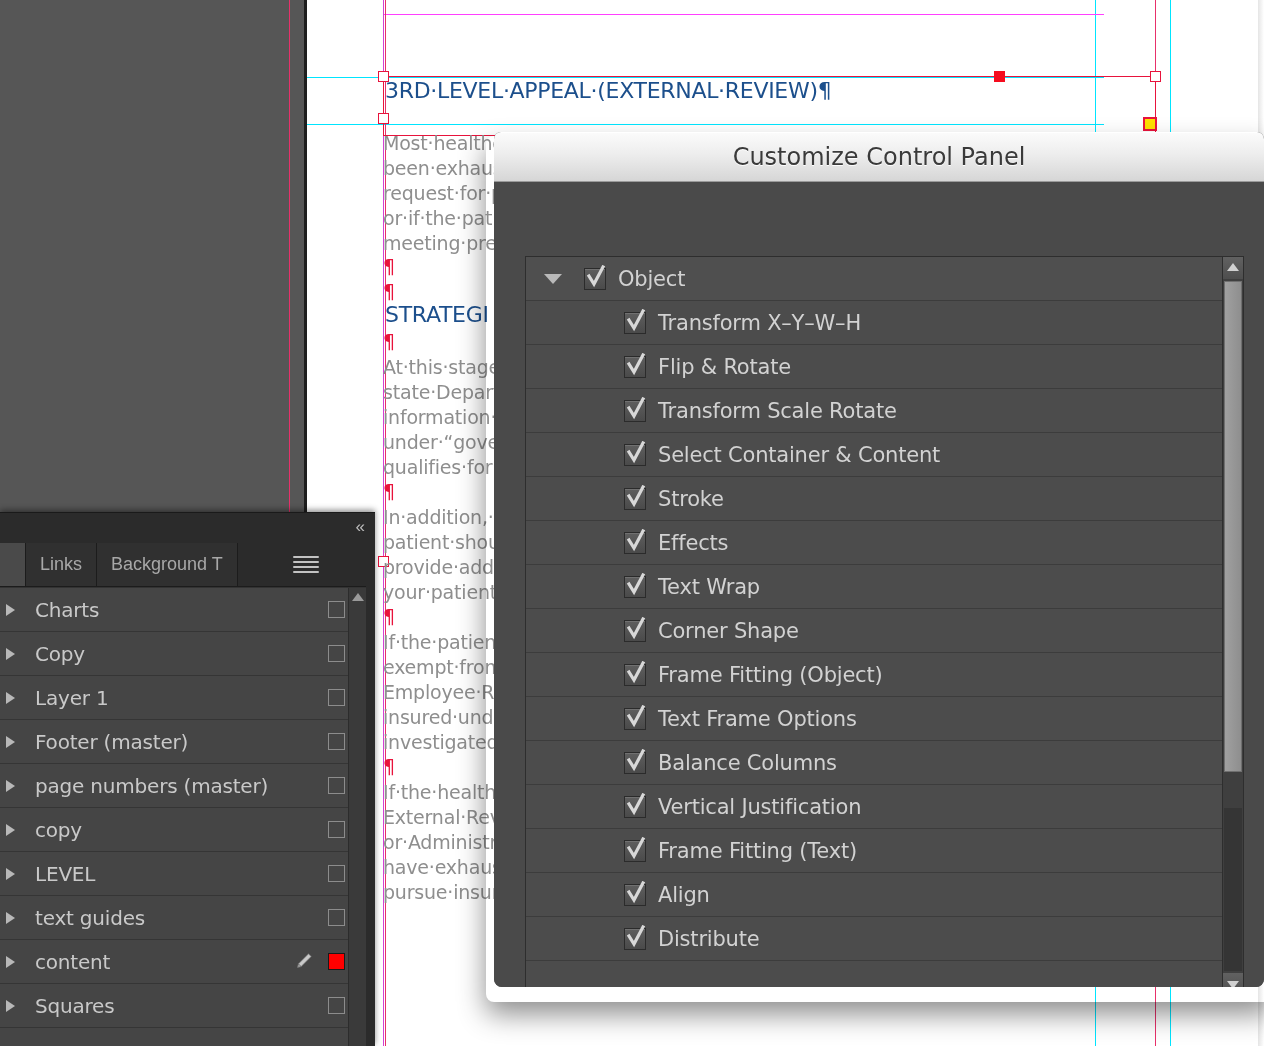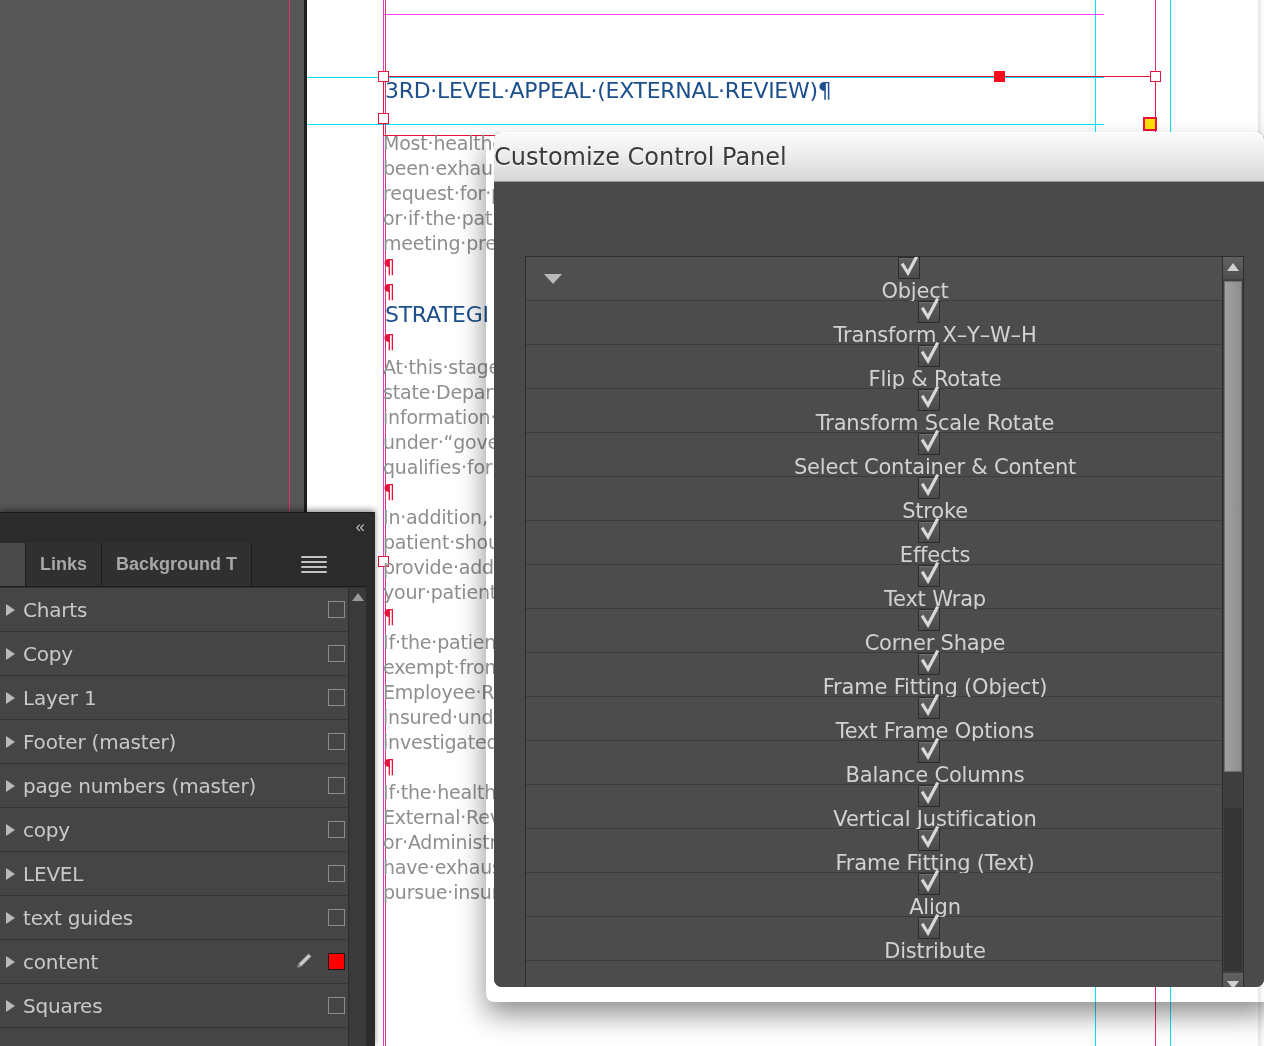--- a/index.html
+++ b/index.html
@@ -96,21 +96,21 @@
     cursor: pointer; user-select: none;
   }
   .tabbar {
     position: relative; height: 44px; background: #2b2b2b;
     display: flex; align-items: stretch;
     border-bottom: 1px solid #1c1c1c;
   }
   .tab {
     display: flex; align-items: center; justify-content: center;
     background: #303030; color: #a8a8a8;
-    font-size: 18px; font-weight: bold;
+    font-size: 18px; font-weight: normal;
     border-right: 1px solid #1c1c1c;
     padding: 0 14px; white-space: nowrap; overflow: hidden; cursor: pointer;
   }
   .tab.active { background: #4a4a4a; color: #e08b4a; }
   .tab.clipped-left { width: 26px; padding: 0; justify-content: flex-start; }
   .tab-menu {
     flex: 1; display: flex; align-items: center; justify-content: center;
     cursor: pointer;
   }
   .hamburger { width: 26px; }
@@ -121,20 +121,21 @@
   .layer-list {
     position: absolute; left: 0; top: 75px; right: 0; bottom: 0;
     background: #454545; overflow: hidden;
   }
   .layer-row {
     position: relative; height: 44px;
     display: flex; align-items: center;
     border-bottom: 1px solid #353535;
     background: #454545;
     cursor: pointer;
+    gap: 12px;
   }
   .disc-tri {
     width: 0; height: 0; margin-left: 6px; margin-right: 8px;
     border-left: 9px solid #b8b8b8;
     border-top: 6px solid transparent;
     border-bottom: 6px solid transparent;
     flex: 0 0 auto;
   }
   .layer-name {
     color: #c9c9c9; font-size: 20px; letter-spacing: -0.2px;
@@ -174,21 +175,21 @@
     position: absolute; left: 494px; top: 132px; width: 770px; height: 855px;
     border-radius: 7px 7px 8px 8px;
     overflow: hidden;
     background: #4a4a4a;
   }
   .dialog-titlebar {
     position: relative; height: 50px;
     background: linear-gradient(to bottom, #fbfbfb 0%, #ededed 45%, #d6d6d6 100%);
     border-bottom: 1px solid #9a9a9a;
     border-top: 1px solid #ffffff;
-    display: flex; align-items: center; 
+    display: flex; align-items: center; justify-content: center;
   }
   .dialog-title {
     color: #3a3a3a; font-size: 24px;
     font-family: "DejaVu Sans", sans-serif;
     text-shadow: 0 1px 0 rgba(255,255,255,0.9);
     position: relative; left: 0px;
   }
   .dialog-body { position: relative; height: 805px; background: #4a4a4a; }
 
   .list-frame {
@@ -196,21 +197,20 @@
     border: 1px solid #2e2e2e;
     background: #4c4c4c;
     overflow: hidden;
   }
   .opt-row {
     position: relative; height: 44px;
     display: flex; align-items: center;
     border-bottom: 1px solid #3c3c3c;
     background: #4c4c4c;
     cursor: pointer;
-    flex-direction: column;
   }
   .opt-row.group { background: #4f4f4f; }
   .tri-down {
     position: absolute; left: 18px; top: 17px;
     width: 0; height: 0;
     border-left: 9px solid transparent; border-right: 9px solid transparent;
     border-top: 10px solid #b9b9b9;
     cursor: pointer;
   }
   .cbx {

